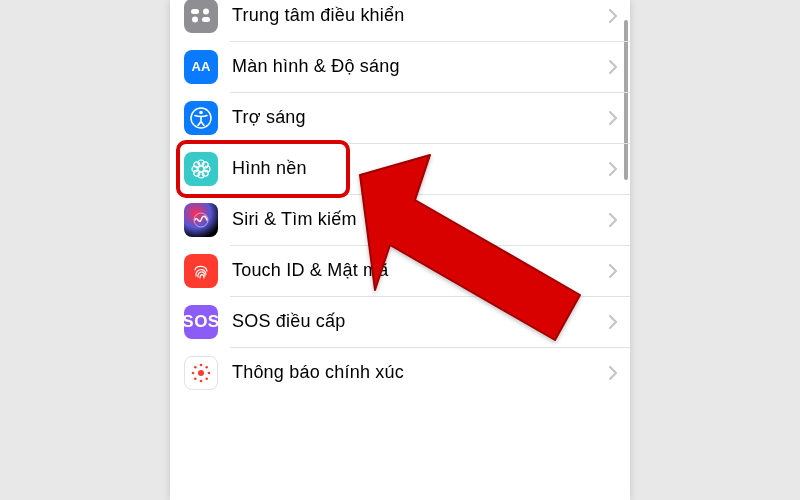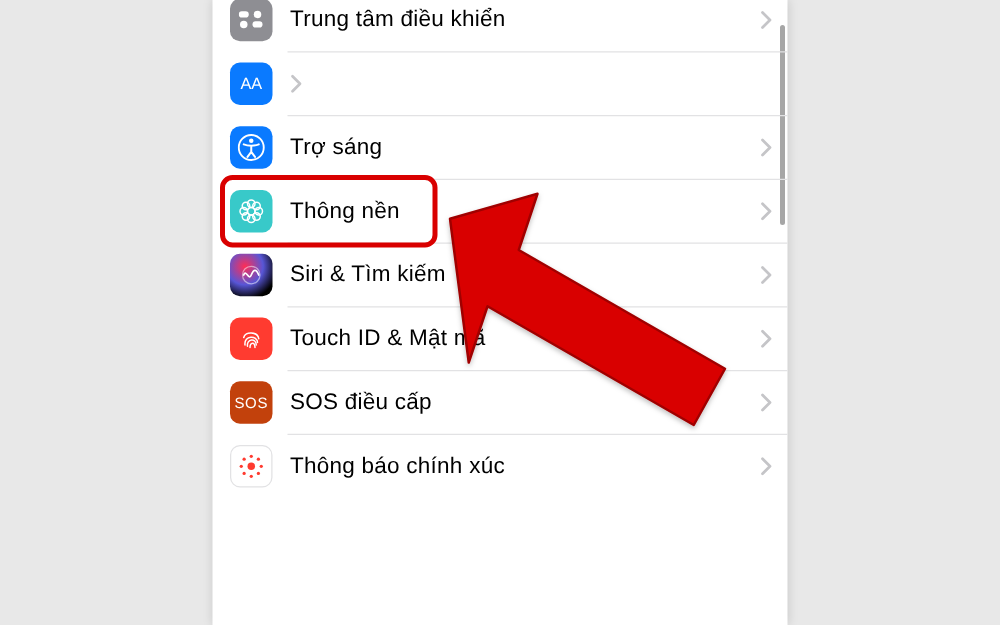--- a/index.html
+++ b/index.html
@@ -1,37 +1,37 @@
 <!DOCTYPE html>
 <html><head>
 <meta charset="utf-8">
 <style>
   html,body{margin:0;padding:0;font-family:-apple-system,Helvetica,Arial,sans-serif;}
   .stage{width:800px;height:500px;background:#e8e8e8;position:relative;overflow:hidden;}
   .phone{position:absolute;left:170px;top:0;width:460px;height:500px;background:#fff;box-shadow:0 0 8px rgba(0,0,0,.15);}
   .list{position:absolute;left:0;right:0;top:0;}
   .row{display:flex;align-items:center;height:51px;padding-left:14px;padding-right:12px;box-sizing:border-box;position:relative;}
   .row + .row::before{content:"";position:absolute;left:60px;right:0;top:0;height:1px;background:#e2e2e4;}
-  .ico{width:34px;height:34px;border-radius:8px;flex:0 0 34px;display:flex;align-items:center;justify-content:center;color:#fff;font-weight:400;font-size:12px;margin-right:14px;box-sizing:border-box;}
+  .ico{width:34px;height:34px;border-radius:8px;flex:0 0 34px;display:flex;align-items:center;justify-content:center;color:#fff;font-weight:700;font-size:12px;margin-right:14px;box-sizing:border-box;}
   .label{flex:1;font-size:18px;color:#000;letter-spacing:.2px;white-space:nowrap;overflow:hidden;text-overflow:ellipsis;}
   .chev{flex:0 0 auto;color:#c5c5c8;}
   .chev svg{display:block;}
   
   .highlight{position:absolute;border:4px solid #d90000;border-radius:10px;pointer-events:none;}
   
   .arrow{position:absolute;pointer-events:none;}
   
   .scrollbar{position:absolute;right:2px;top:20px;width:4px;height:160px;background:rgba(0,0,0,.35);border-radius:2px;}
   
   .bg-gray{background:#8e8e93;}
   .bg-blue{background:#0a7aff;}
   .bg-deep{background:#204ecf;}
   .bg-teal{background:#38c9c9;}
   .bg-red{background:#ff3b30;}
-  .bg-sos{background:#c2410c;font-size:12px;letter-spacing:.5px;}
+  .bg-sos{background:#8b5cf6;font-size:17px;letter-spacing:.5px;}
   .bg-white{background:#fff;border:1px solid #e2e2e4;}
   
   .bg-siri{background:radial-gradient(circle at 35% 30%,#ff2d55,#5856d6 45%,#000 80%);}
 </style>
 </head>
 <body>
 
 <div class="stage">
   <div class="phone">
     <div class="scrollbar"></div>
@@ -49,20 +49,21 @@
         <div class="label">Trung tâm điều khiển</div>
         <div class="chev">
             <svg width="10" height="16" viewBox="0 0 10 16">
               <path d="M2 2l6 6-6 6" stroke="#c5c5c8" stroke-width="2.2" fill="none" stroke-linecap="round" stroke-linejoin="round"></path>
             </svg>
           </div>
       </div>
 
       <div class="row">
         <div class="ico bg-blue" style="font-size:13px;">AA</div>
+        <div class="label">Màn hình &amp; Độ sáng</div>
         <div class="chev">
             <svg width="10" height="16" viewBox="0 0 10 16">
               <path d="M2 2l6 6-6 6" stroke="#c5c5c8" stroke-width="2.2" fill="none" stroke-linecap="round" stroke-linejoin="round"></path>
             </svg>
           </div>
       </div>
 
 
       <div class="row">
         <div class="ico bg-blue">
@@ -89,21 +90,21 @@
                 <circle cx="11" cy="17" r="3"></circle>
                 <circle cx="5" cy="11" r="3"></circle>
                 <circle cx="17" cy="11" r="3"></circle>
                 <circle cx="6.8" cy="6.8" r="3"></circle>
                 <circle cx="15.2" cy="6.8" r="3"></circle>
                 <circle cx="6.8" cy="15.2" r="3"></circle>
                 <circle cx="15.2" cy="15.2" r="3"></circle>
               </g>
             </svg>
         </div>
-        <div class="label">Thông nền</div>
+        <div class="label">Hình nền</div>
         <div class="chev">
             <svg width="10" height="16" viewBox="0 0 10 16">
               <path d="M2 2l6 6-6 6" stroke="#c5c5c8" stroke-width="2.2" fill="none" stroke-linecap="round" stroke-linejoin="round"></path>
             </svg>
           </div>
       </div>
 
       <div class="row">
         <div class="ico bg-siri">
           <svg width="22" height="22" viewBox="0 0 22 22">

